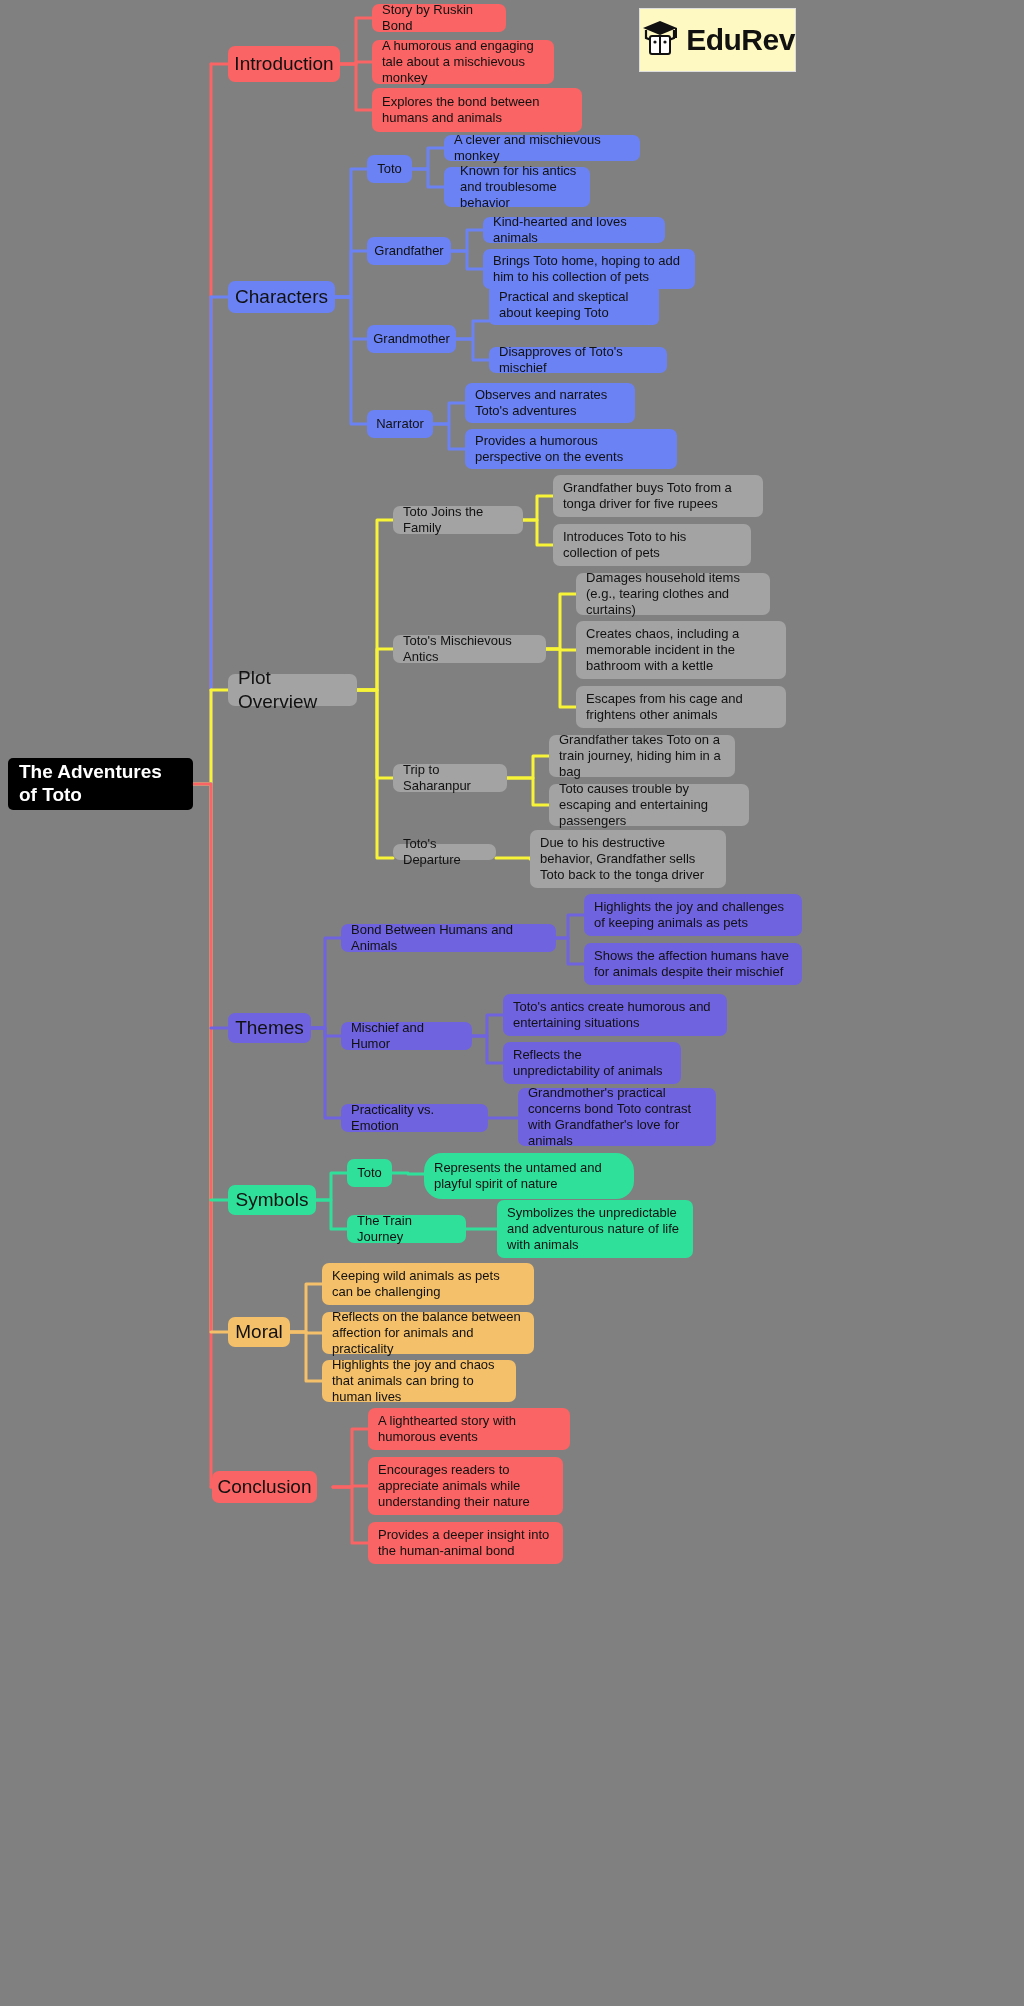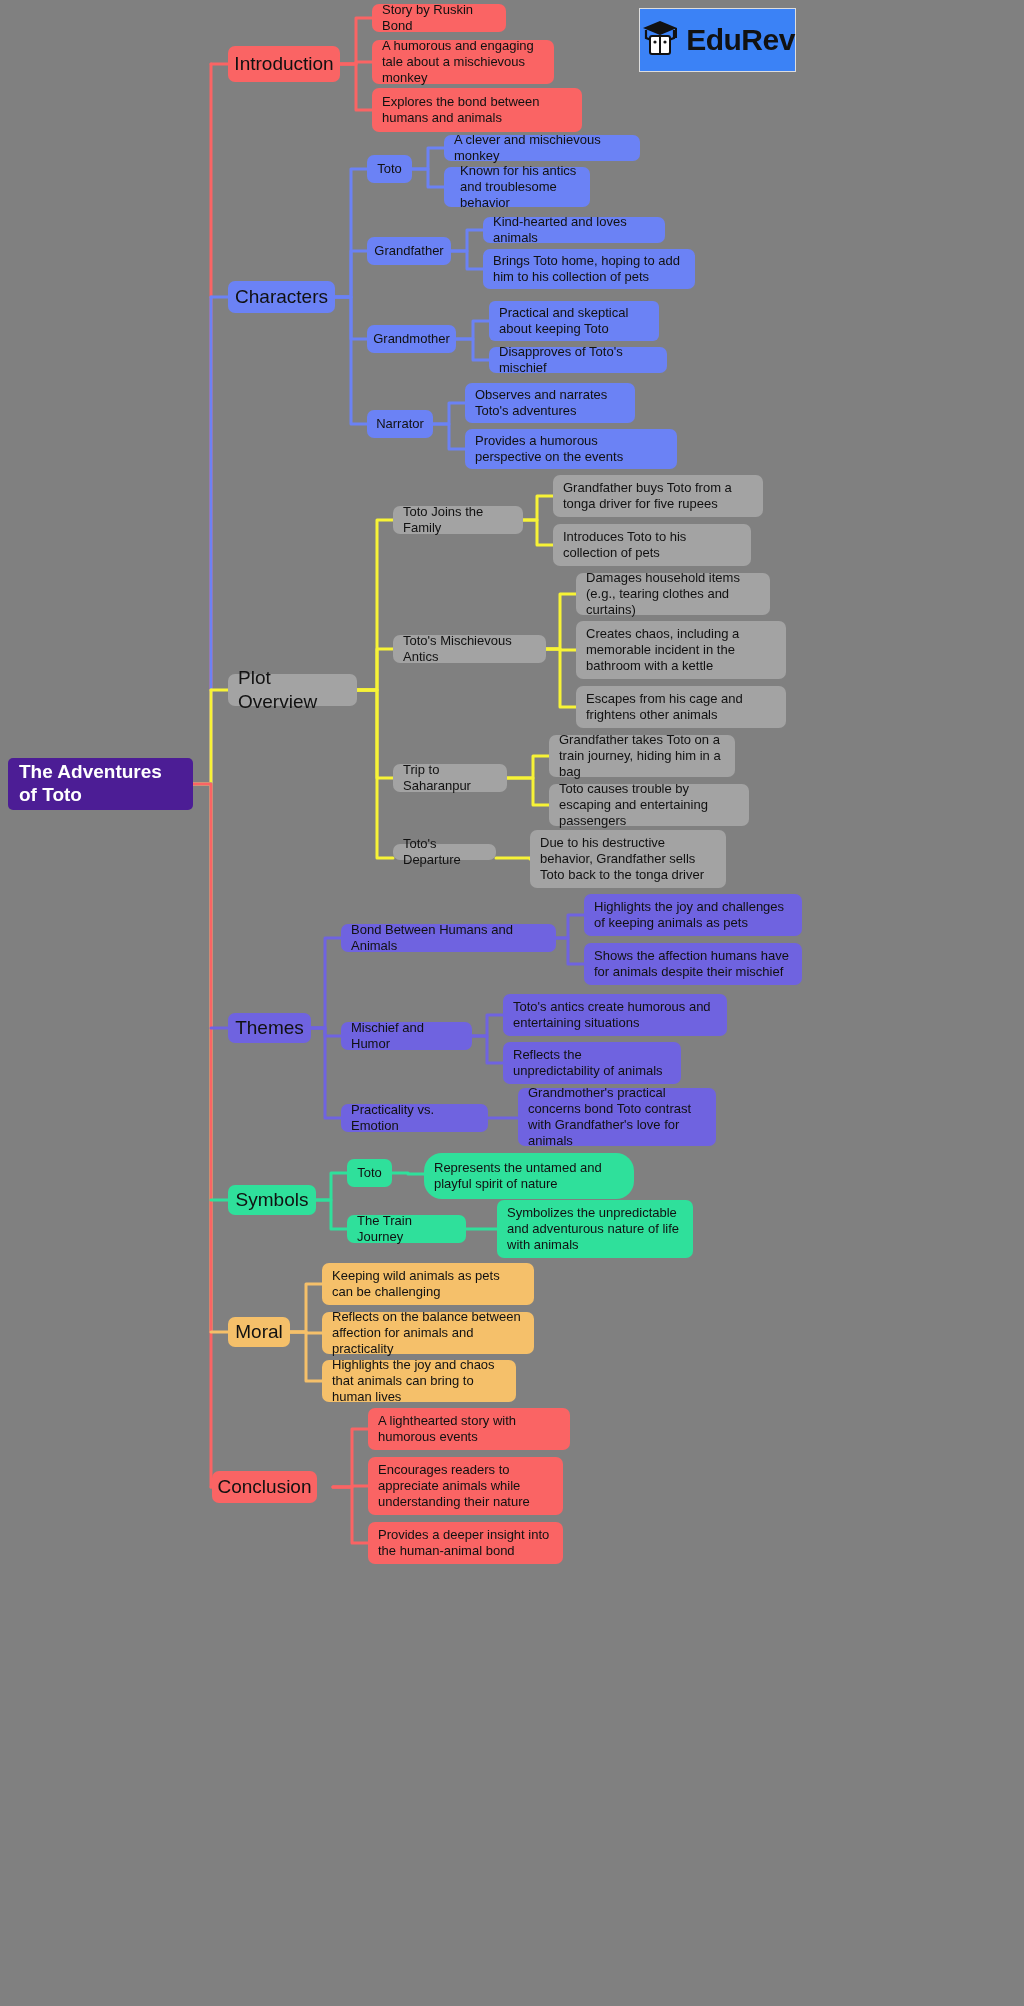--- a/index.html
+++ b/index.html
@@ -25,21 +25,21 @@
     position: absolute;
     border-radius: 7px;
     display: flex;
     align-items: center;
     padding: 6px 10px;
     line-height: 1.25;
     color: #111111;
     white-space: pre-wrap;
   }
   .root {
-    background: #4c1d95;
+    background: #000000;
     color: #ffffff;
     font-size: 19px;
     font-weight: bold;
     border-radius: 5px;
     padding: 6px 11px;
     line-height: 1.2;
   }
   .branch { font-size: 19px; }
   .sub    { font-size: 13px; }
   .leaf   { font-size: 13px; }
@@ -48,21 +48,21 @@
   .c-red    { background: #fa6464; }
   .c-blue   { background: #6b82f5; }
   .c-yellow { background: #a3a3a3; }
   .c-purple { background: #6f63e0; }
   .c-green  { background: #2fe09b; }
   .c-orange { background: #f5c06a; }
 
   
   #logo {
     position: absolute;
-    background: #3b82f6;
+    background: #fef9c3;
     display: flex;
     align-items: center;
     justify-content: center;
     gap: 6px;
     border: 1px solid #dddddd;
   }
   #logo .cap { flex: 0 0 auto; }
   #logo .wordmark {
     font-size: 30px;
     font-weight: bold;
@@ -170,21 +170,21 @@
 
   <div class="node sub c-blue" style="left:367px; top:155px; width:45px; height:28px; justify-content:center;">Toto</div>
   <div class="node leaf c-blue" style="left:444px; top:135px; width:196px; height:26px;">A clever and mischievous monkey</div>
   <div class="node leaf c-blue" style="left:444px; top:167px; width:146px; height:40px;padding-left:16px;">Known for his antics and troublesome behavior</div>
 
   <div class="node sub c-blue" style="left:367px; top:237px; width:84px; height:28px; justify-content:center;">Grandfather</div>
   <div class="node leaf c-blue" style="left:483px; top:217px; width:182px; height:26px;">Kind-hearted and loves animals</div>
   <div class="node leaf c-blue" style="left:483px; top:249px; width:212px; height:40px;">Brings Toto home, hoping to add him to his collection of pets</div>
 
   <div class="node sub c-blue" style="left:367px; top:325px; width:89px; height:28px; justify-content:center;">Grandmother</div>
-  <div class="node leaf c-blue" style="left:489px; top:301px; width:170px; height:40px;border-radius:6px;">Practical and skeptical about keeping Toto</div>
+  <div class="node leaf c-blue" style="left:489px; top:285px; width:170px; height:40px;border-radius:6px;">Practical and skeptical about keeping Toto</div>
   <div class="node leaf c-blue" style="left:489px; top:347px; width:178px; height:26px;">Disapproves of Toto's mischief</div>
 
   <div class="node sub c-blue" style="left:367px; top:410px; width:66px; height:28px; justify-content:center;">Narrator</div>
   <div class="node leaf c-blue" style="left:465px; top:383px; width:170px; height:40px;">Observes and narrates Toto's adventures</div>
   <div class="node leaf c-blue" style="left:465px; top:429px; width:212px; height:40px;">Provides a humorous perspective on the events</div>
 
   <div class="node branch c-yellow" style="left:228px; top:674px; width:129px; height:32px; justify-content:center;">Plot Overview</div>
 
   <div class="node sub c-yellow" style="left:393px; top:506px; width:130px; height:28px; justify-content:center;">Toto Joins the Family</div>
   <div class="node leaf c-yellow" style="left:553px; top:475px; width:210px; height:42px;">Grandfather buys Toto from a tonga driver for five rupees</div>

